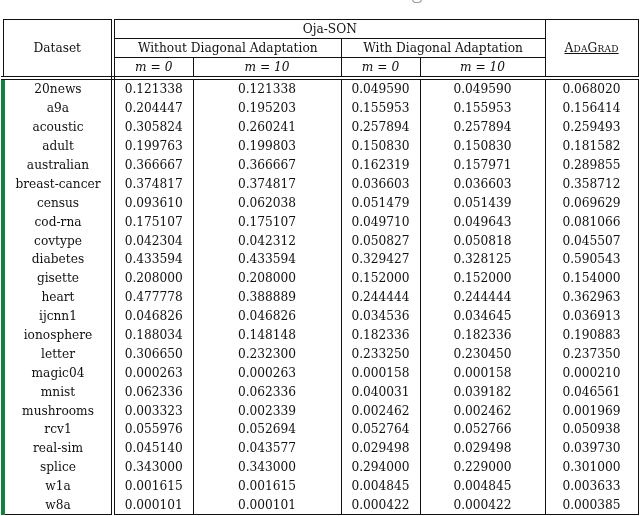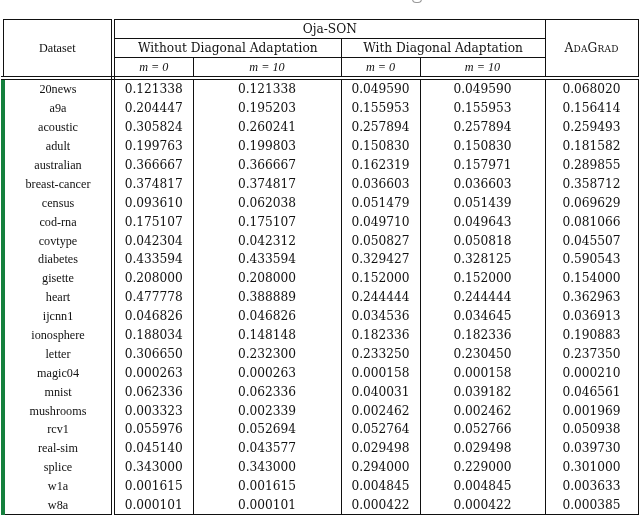--- a/index.html
+++ b/index.html
@@ -6,27 +6,27 @@
   body { width: 640px; height: 516px; position: relative; overflow: hidden;
          font-family: "DejaVu Serif", "Liberation Serif", serif; color: #111; }
   .caption-frag { position: absolute; left: 412px; top: -6px; width: 8px; height: 8px;
                   border: 1px solid #999; border-top: none; border-radius: 0 0 4px 4px; }
   table.results { position: absolute; left: 1px; top: 19px; width: 637px;
                   border-collapse: collapse; font-size: 12.2px; table-layout: fixed; }
   table.results td, table.results th { padding: 0; text-align: center; font-weight: normal;
                   white-space: nowrap; line-height: 18px; }
   .hdr-row td, .hdr-row th { height: 18px; }
   .b { border: 1px solid #111; }
-  .dbl-r { border-right: 4px double #111 !important; font-family: Liberation Serif, serif; }
+  .dbl-r { border-right: 4px double #111 !important; }
   .dbl-b { border-bottom: 4px double #111 !important; }
   .data-row td { height: 18.9px; line-height: 18.9px; border-left: 1px solid #111; border-right: 1px solid #111; }
   .data-row td.ds { border-left: 4px solid #15803d; }
   .last-row td { border-bottom: 1px solid #111; }
-  .sc { font-variant: small-caps; letter-spacing: 0.2px; }
-  .it { font-style: italic; font-family: Liberation Serif, serif; }
+  .sc { font-variant: small-caps; letter-spacing: 0.2px; text-decoration: underline; }
+  .it { font-style: italic; }
   col.c0 { width: 110px; } col.c1 { width: 80px; } col.c2 { width: 148px; }
   col.c3 { width: 79px; } col.c4 { width: 125px; } col.c5 { width: 93px; }
 </style>
 </head>
 <body>
 
 <div class="caption-frag"></div>
 
 <table class="results">
   <colgroup>

